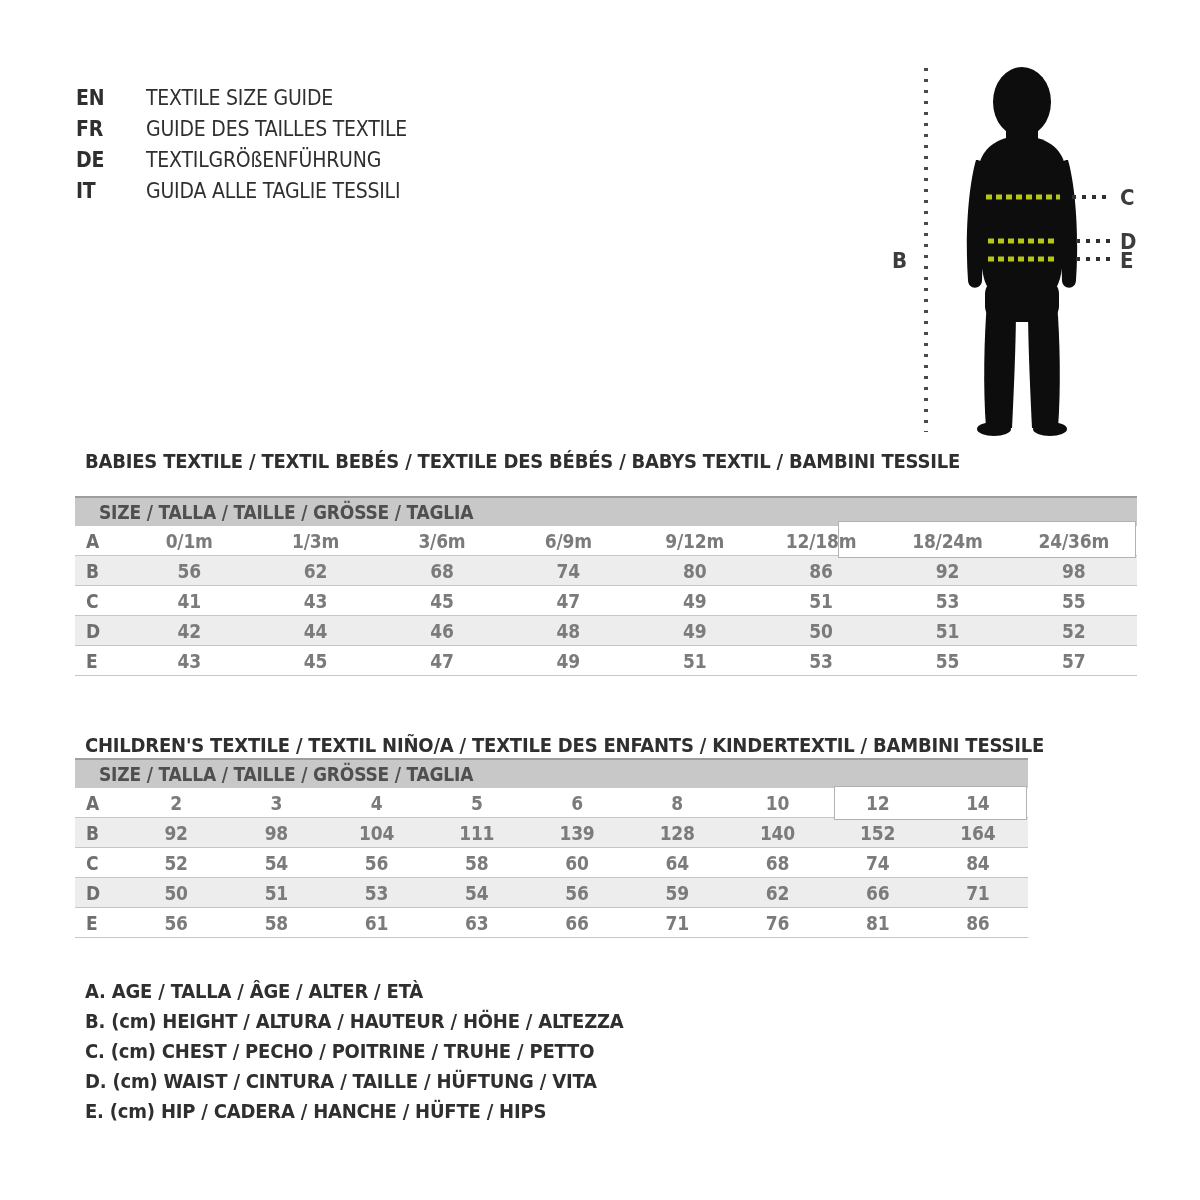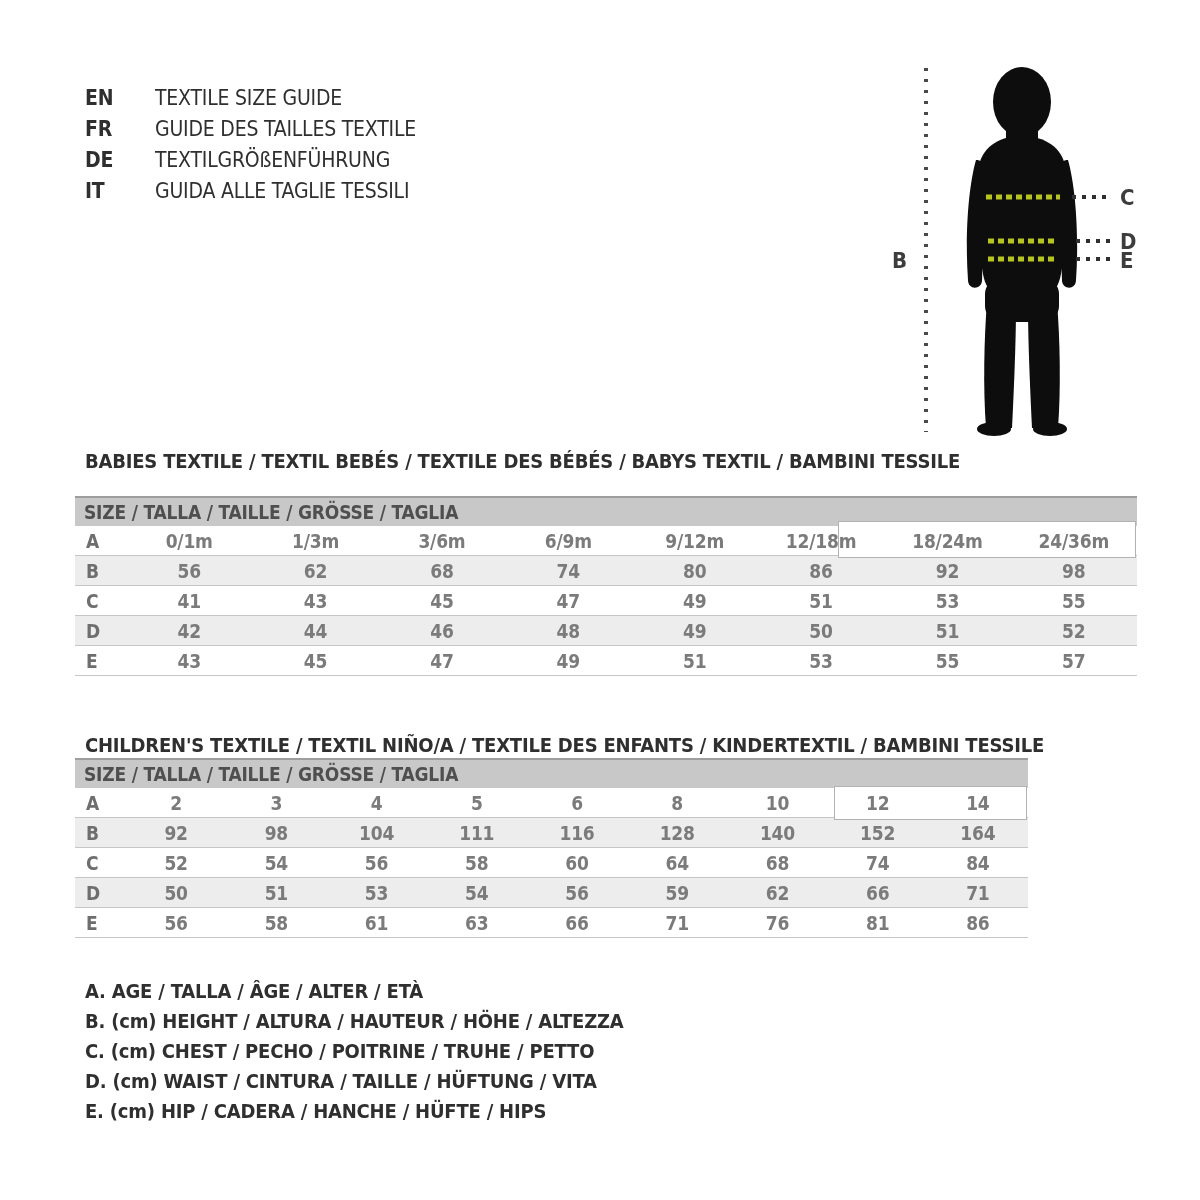--- a/index.html
+++ b/index.html
@@ -3,39 +3,39 @@
 <meta charset="utf-8">
 <style>
   html,body{margin:0;padding:0;background:#ffffff;}
   .page{
     position:relative;width:1200px;height:1200px;background:#ffffff;overflow:hidden;
     font-family:"DejaVu Sans", sans-serif;font-stretch:condensed;color:#2f2f2f;
     letter-spacing:-0.2px;
   }
 
   
-  .languages{position:absolute;left:85px;top:82px;}
+  .languages{position:absolute;left:76px;top:82px;}
   .lang-row{display:flex;height:31px;align-items:center;}
   .lang-code{width:70px;font-weight:bold;font-size:21px;color:#2f2f2f;}
   .lang-label{font-weight:normal;font-size:21px;color:#2f2f2f;}
 
   
   .figure{position:absolute;left:880px;top:40px;width:320px;height:420px;}
 
   
   .section-title{position:absolute;left:85px;font-size:20px;font-weight:bold;color:#2f2f2f;white-space:nowrap;}
   .babies-title{top:449px;}
   .children-title{top:723px;margin-top:10px;}
 
   
   .size-table{position:absolute;left:75px;background:#ffffff;}
   .babies-table{top:496px;width:1062px;}
   .children-table{top:758px;width:953px;}
   .thead{height:30px;background:#c8c8c8;border-top:2px solid #9e9e9e;display:flex;align-items:center;box-sizing:border-box;}
-  .thead-text{padding-left:9px;font-size:19px;font-weight:bold;color:#4f4f4f;position:relative;z-index:3;white-space:nowrap;}
+  .thead-text{padding-left:24px;font-size:19px;font-weight:bold;color:#4f4f4f;position:relative;z-index:3;white-space:nowrap;}
   .trow{display:flex;height:30px;border-bottom:1px solid #c6c6c6;align-items:center;box-sizing:border-box;}
   .trow.stripe{background:#ededed;}
   .tcell{position:relative;z-index:3;font-size:19px;font-weight:bold;color:#7b7b7b;}
   .tlabel{flex:none;width:40px;text-align:left;padding-left:11px;color:#6e6e6e;}
   .tval{flex:1;text-align:center;}
   .sel-box{position:absolute;background:#ffffff;border:1px solid #b2b2b2;z-index:2;box-sizing:border-box;}
   .babies-box{left:763px;top:25px;width:298px;height:37px;}
   .children-box{left:759px;top:28px;width:193px;height:34px;}
 
   
@@ -182,21 +182,21 @@
           <span class="tcell tval">10</span>
           <span class="tcell tval">12</span>
           <span class="tcell tval">14</span>
         </div>
         <div class="trow stripe">
           <span class="tcell tlabel">B</span>
           <span class="tcell tval">92</span>
           <span class="tcell tval">98</span>
           <span class="tcell tval">104</span>
           <span class="tcell tval">111</span>
-          <span class="tcell tval">116</span>
+          <span class="tcell tval">139</span>
           <span class="tcell tval">128</span>
           <span class="tcell tval">140</span>
           <span class="tcell tval">152</span>
           <span class="tcell tval">164</span>
         </div>
         <div class="trow">
           <span class="tcell tlabel">C</span>
           <span class="tcell tval">52</span>
           <span class="tcell tval">54</span>
           <span class="tcell tval">56</span>

